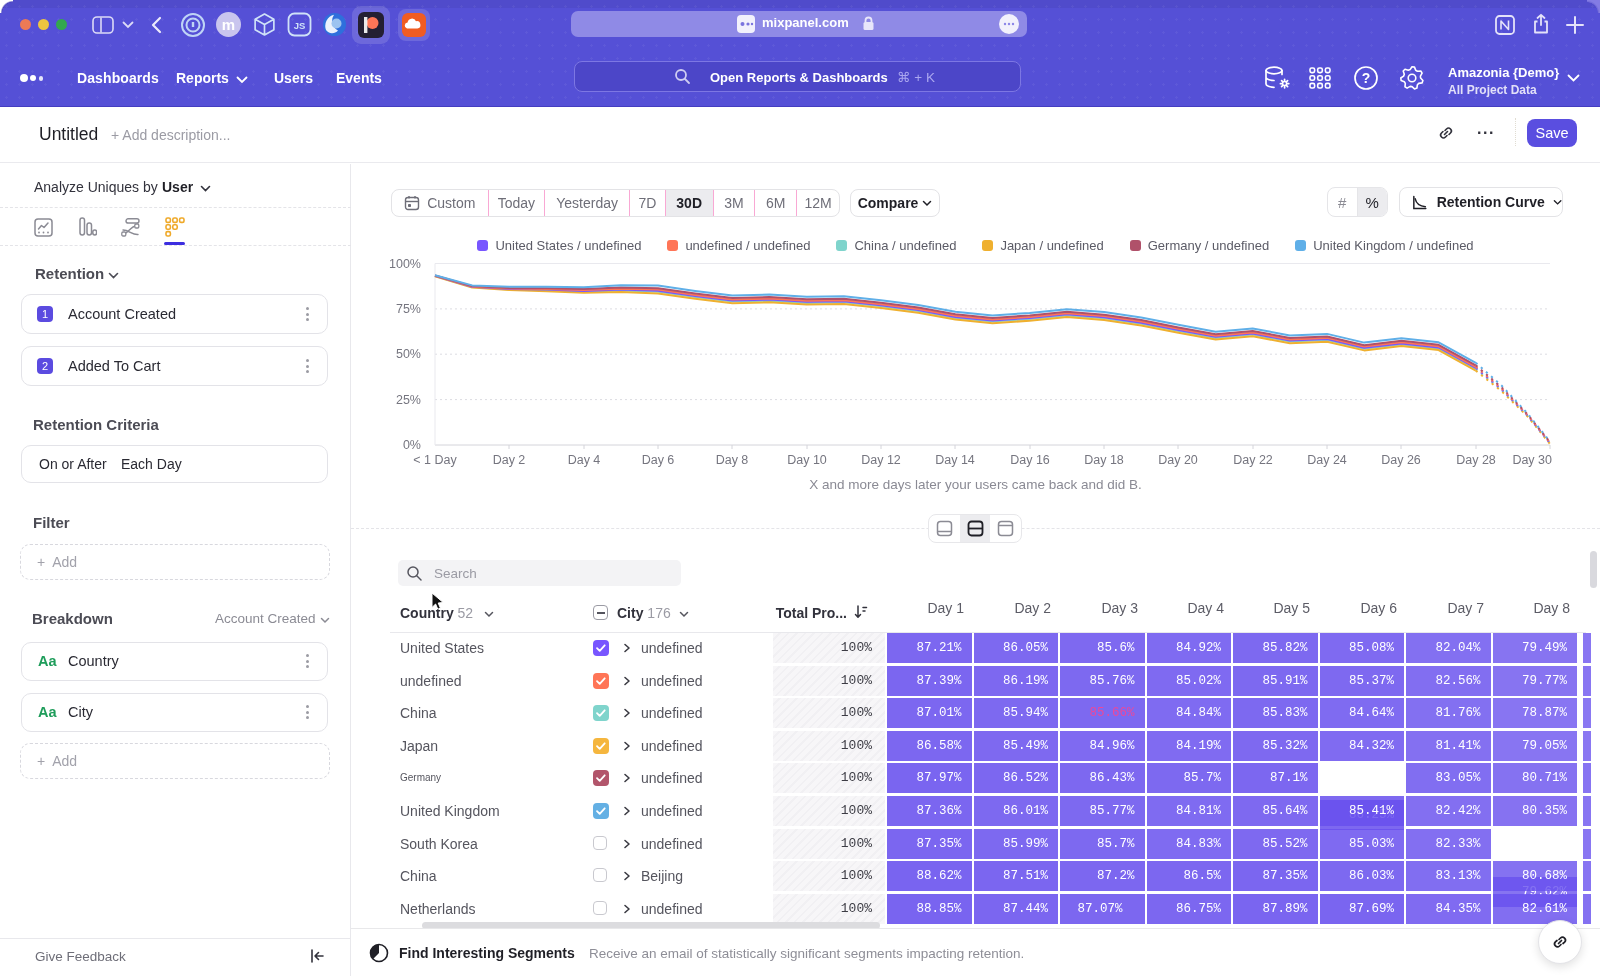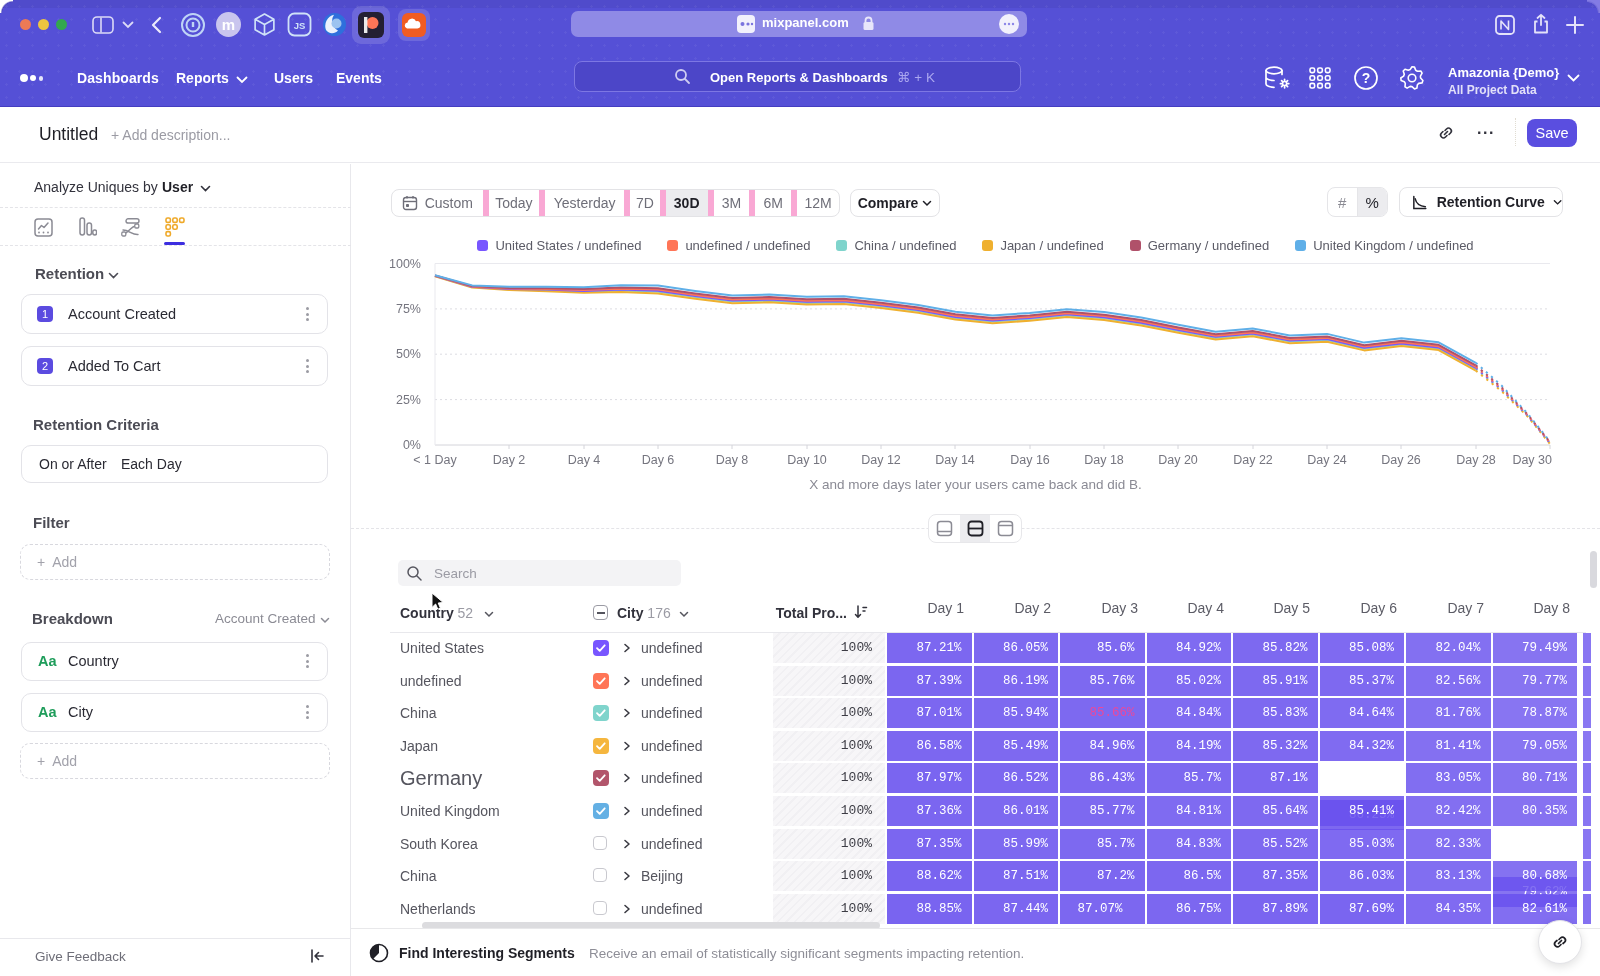--- a/index.html
+++ b/index.html
@@ -1,21 +1,21 @@
 <!DOCTYPE html>
 <html><head><meta charset="utf-8"><style>
 *{margin:0;padding:0;box-sizing:border-box;}
 body{width:1600px;height:976px;font-family:"Liberation Sans",sans-serif;background:#fff;overflow:hidden;position:relative;}
 .abs{position:absolute;}
 .stripe{background:repeating-linear-gradient(135deg,#f7f6f8 0 4px,#f1f0f3 4px 6px);}
 .dots3v{display:flex;flex-direction:column;gap:2.5px;}
 .dots3v i{width:3px;height:3px;border-radius:50%;background:#9b9ba3;}
 .card{position:absolute;background:#fff;border:1px solid #e3e3e8;border-radius:10px;}
 .addcard{position:absolute;border:1px dashed #d8d8de;border-radius:10px;color:#a2a2ab;font-size:14px;display:flex;align-items:center;padding-left:16px;}
-.seg{display:flex;align-items:center;justify-content:center;height:100%;color:#6e6e78;font-size:14px;border-right:6px solid #f9a8d4;white-space:nowrap;}
+.seg{display:flex;align-items:center;justify-content:center;height:100%;color:#6e6e78;font-size:14px;border-right:1px solid #f9a8d4;white-space:nowrap;}
 </style></head><body>
 
 <div class="abs" style="left:0;top:0;width:1600px;height:107px;background:#5550d6;background-image:radial-gradient(rgba(255,255,255,0.05) 1px,transparent 1.2px);background-size:13px 13px;border-bottom:1px solid #443dc0;"></div>
 <div class="abs" style="left:0;top:0;width:1600px;height:8px;background:rgba(0,0,0,0.05);"></div>
 <div class="abs" style="left:0;top:0;width:13px;height:13px;background:radial-gradient(circle at 13px 13px, rgba(0,0,0,0) 10.5px, #4a44bd 11px, #ffffff 12.5px);"></div>
 <div class="abs" style="left:1587px;top:0;width:13px;height:13px;background:radial-gradient(circle at 0px 13px, rgba(0,0,0,0) 10.5px, #6d66d6 11px, #837be4 12.5px);"></div>
 
 <div class="abs" style="left:19.5px;top:19px;width:11px;height:11px;border-radius:50%;background:#ec7a55;"></div>
 <div class="abs" style="left:38px;top:19px;width:11px;height:11px;border-radius:50%;background:#eec53f;"></div>
 <div class="abs" style="left:55.5px;top:19px;width:11px;height:11px;border-radius:50%;background:#33a74e;"></div>
@@ -480,21 +480,21 @@
 <div class="abs stripe" style="left:773px;top:731px;width:112px;height:30px;line-height:30px;text-align:right;padding-right:13px;color:#3c3c44;font-size:13px;font-family:'Liberation Mono',monospace;">100%</div>
 <div class="abs" style="left:887.0px;top:731px;width:84.5px;height:30px;line-height:30px;background:rgba(104,80,238,0.866);text-align:right;padding-right:10px;color:#fff;font-size:12.5px;font-family:'Liberation Mono',monospace;">86.58%</div>
 <div class="abs" style="left:973.5px;top:731px;width:84.5px;height:30px;line-height:30px;background:rgba(104,80,238,0.855);text-align:right;padding-right:10px;color:#fff;font-size:12.5px;font-family:'Liberation Mono',monospace;">85.49%</div>
 <div class="abs" style="left:1060.0px;top:731px;width:84.5px;height:30px;line-height:30px;background:rgba(104,80,238,0.850);text-align:right;padding-right:10px;color:#fff;font-size:12.5px;font-family:'Liberation Mono',monospace;">84.96%</div>
 <div class="abs" style="left:1146.5px;top:731px;width:84.5px;height:30px;line-height:30px;background:rgba(104,80,238,0.842);text-align:right;padding-right:10px;color:#fff;font-size:12.5px;font-family:'Liberation Mono',monospace;">84.19%</div>
 <div class="abs" style="left:1233.0px;top:731px;width:84.5px;height:30px;line-height:30px;background:rgba(104,80,238,0.853);text-align:right;padding-right:10px;color:#fff;font-size:12.5px;font-family:'Liberation Mono',monospace;">85.32%</div>
 <div class="abs" style="left:1319.5px;top:731px;width:84.5px;height:30px;line-height:30px;background:rgba(104,80,238,0.843);text-align:right;padding-right:10px;color:#fff;font-size:12.5px;font-family:'Liberation Mono',monospace;">84.32%</div>
 <div class="abs" style="left:1406.0px;top:731px;width:84.5px;height:30px;line-height:30px;background:rgba(104,80,238,0.814);text-align:right;padding-right:10px;color:#fff;font-size:12.5px;font-family:'Liberation Mono',monospace;">81.41%</div>
 <div class="abs" style="left:1492.5px;top:731px;width:84.5px;height:30px;line-height:30px;background:rgba(104,80,238,0.790);text-align:right;padding-right:10px;color:#fff;font-size:12.5px;font-family:'Liberation Mono',monospace;">79.05%</div>
 <div class="abs" style="left:1583px;top:731px;width:8px;height:30px;background:rgba(104,80,238,0.775);"></div>
-<div class="abs" style="left:390px;top:763px;width:180px;height:30px;line-height:30px;padding-left:10px;color:#55555e;font-size:20px;">Germany</div>
+<div class="abs" style="left:390px;top:763px;width:180px;height:30px;line-height:30px;padding-left:10px;color:#55555e;font-size:10px;">Germany</div>
 <div class="abs" style="left:593px;top:770px;width:16px;height:16px;border-radius:4px;background:#B2556B;"><svg width="16" height="16" viewBox="0 0 16 16">
       <path d="M4 8.2l2.7 2.7 5-5.6" stroke="#fff" stroke-width="1.8" fill="none" stroke-linecap="round" stroke-linejoin="round"></path>
     </svg></div>
 <svg class="abs" style="left:622px;top:773px" width="10" height="10" viewBox="0 0 10 10">
     <path d="M3 1.5L7 5L3 8.5" stroke="#3a3a42" stroke-width="1.6" fill="none" stroke-linecap="round" stroke-linejoin="round"></path>
   </svg>
 <div class="abs" style="left:641px;top:763px;height:30px;line-height:30px;color:#55555e;font-size:14px;">undefined</div>
 <div class="abs stripe" style="left:773px;top:763px;width:112px;height:30px;line-height:30px;text-align:right;padding-right:13px;color:#3c3c44;font-size:13px;font-family:'Liberation Mono',monospace;">100%</div>
 <div class="abs" style="left:887.0px;top:763px;width:84.5px;height:30px;line-height:30px;background:rgba(104,80,238,0.880);text-align:right;padding-right:10px;color:#fff;font-size:12.5px;font-family:'Liberation Mono',monospace;">87.97%</div>
 <div class="abs" style="left:973.5px;top:763px;width:84.5px;height:30px;line-height:30px;background:rgba(104,80,238,0.865);text-align:right;padding-right:10px;color:#fff;font-size:12.5px;font-family:'Liberation Mono',monospace;">86.52%</div>

